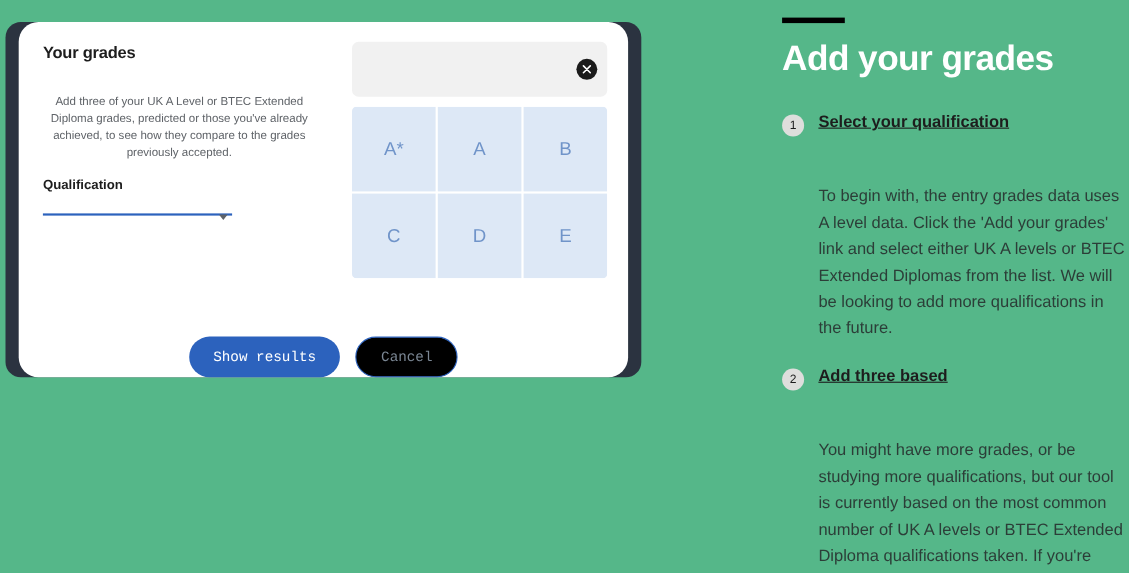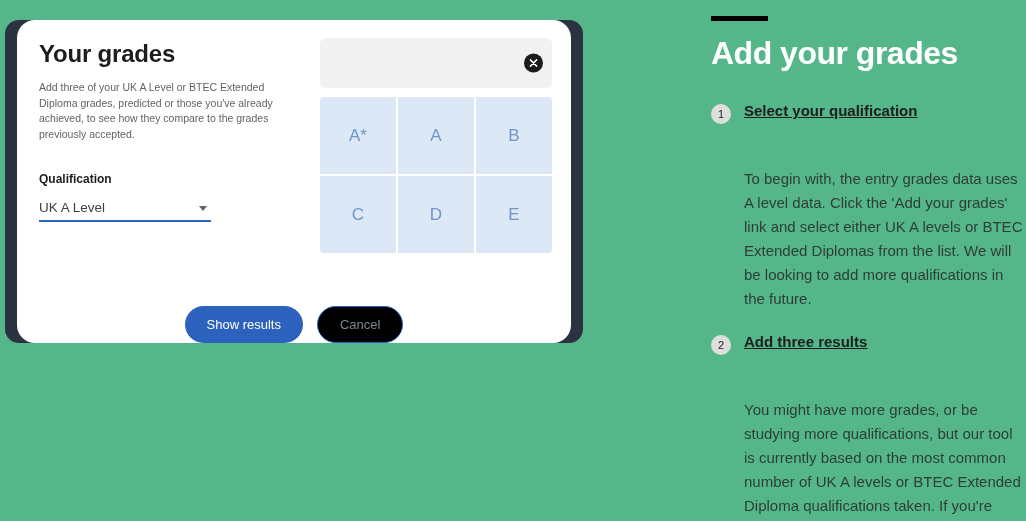--- a/index.html
+++ b/index.html
@@ -41,33 +41,34 @@
   }
 
   
   .dlg-left {
     position: absolute;
     left: 22px;
     top: 20px;
     width: 248px;
   }
   .dlg-title {
-    font-size: 24px;
+    font-size: 15px;
     font-weight: bold;
     color: #1d1d1d;
     letter-spacing: -0.2px;
-    margin-bottom: 12px;
+    margin-bottom: 28px;
   }
   .dlg-desc {
     font-size: 10.5px;
     line-height: 15.5px;
     color: #5f6368;
+    text-align: center;
   }
   .dlg-qual-label {
-    margin-top: 30px;
+    margin-top: 14px;
     font-size: 12px;
     font-weight: bold;
     color: #1d1d1d;
   }
   .select-wrap {
     margin-top: 14px;
     width: 172px;
     position: relative;
     border-bottom: 2px solid #2c62bd;
     padding-bottom: 5px;
@@ -146,20 +147,21 @@
 
   
   .dlg-actions {
     position: absolute;
     left: 0;
     top: 286px;
     width: 100%;
     display: flex;
     justify-content: center;
     gap: 14px;
+    font-family: Liberation Mono, monospace;
   }
   .btn {
     height: 37px;
     border-radius: 20px;
     display: flex;
     align-items: center;
     justify-content: center;
     font-size: 13px;
     cursor: pointer;
   }
@@ -237,21 +239,20 @@
 
 <div class="dialog-frame">
   <div class="dialog-card">
     <div class="dialog-inner">
 
       <div class="dlg-left">
         <div class="dlg-title">Your grades</div>
         <div class="dlg-desc">Add three of your UK A Level or BTEC Extended Diploma grades, predicted or those you've already achieved, to see how they compare to the grades previously accepted.</div>
         <div class="dlg-qual-label">Qualification</div>
         <div class="select-wrap">
-          <div class="select-value">UK A Level</div>
           <span class="select-caret"></span>
         </div>
       </div>
 
       <div class="dlg-right">
         <div class="grade-entry">
           <span class="grade-entry-text"></span>
           <span class="close-btn">
             <svg width="11" height="11" viewBox="0 0 12 12" aria-hidden="true">
               <path d="M2.6 2.6 L9.4 9.4 M9.4 2.6 L2.6 9.4" stroke="#ffffff" stroke-width="1.6" stroke-linecap="round"></path>
@@ -286,17 +287,17 @@
     <div class="step-badge">1</div>
     <div class="step-body">
       <div class="step-title">Select your qualification</div>
       <div class="step-text">To begin with, the entry grades data uses A level data. Click the 'Add your grades' link and select either UK A levels or BTEC Extended Diplomas from the list. We will be looking to add more qualifications in the future.</div>
     </div>
   </div>
 
   <div class="step">
     <div class="step-badge">2</div>
     <div class="step-body">
-      <div class="step-title">Add three results</div>
+      <div class="step-title">Add three based</div>
       <div class="step-text">You might have more grades, or be studying more qualifications, but our tool is currently based on the most common number of UK A levels or BTEC Extended Diploma qualifications taken. If you're studying more than three A levels or BTECs, pick your top three grades.</div>
     </div>
   </div>
 </div>
 
 </body></html>

